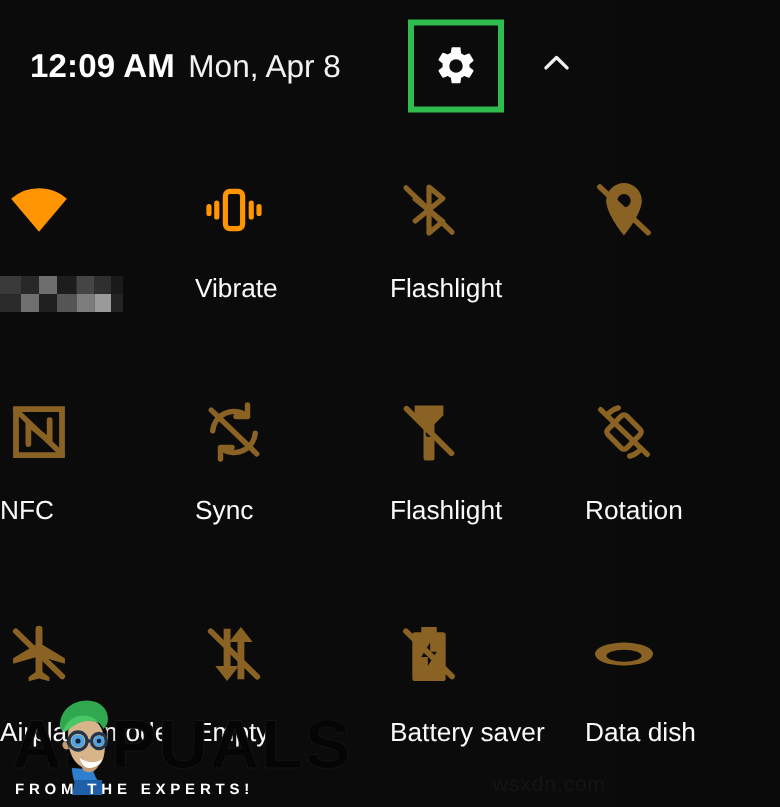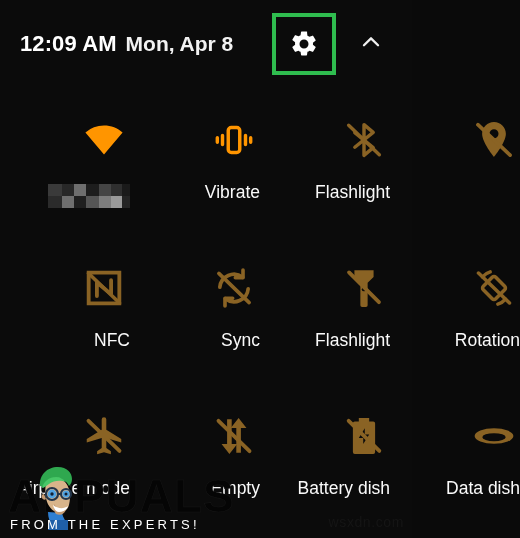--- a/index.html
+++ b/index.html
@@ -37,21 +37,21 @@
     white-space: nowrap;
   }
   .clock-time {
     font-size: 22px;
     font-weight: bold;
     letter-spacing: 0.1px;
     color: #ffffff;
   }
   .clock-date {
     font-size: 21px;
-    font-weight: bold;
+    font-weight: normal;
     color: #f2f2f2;
   }
   .header-spacer { flex: 1 1 auto; }
 
   .gear-wrap {
     width: 64px;
     height: 62px;
     border: 4px solid #2fbd4f;
     display: flex;
     align-items: center;
@@ -76,21 +76,21 @@
     left: 0;
     top: 96px;
     width: 520px;
     display: grid;
     grid-template-columns: repeat(4, 1fr);
     grid-auto-rows: 148px;
   }
   .tile {
     display: flex;
     flex-direction: column;
-    align-items: flex-end;
+    align-items: flex-start;
     justify-content: flex-start;
     padding-top: 18px;
     cursor: default;
   }
   .tile-icon {
     width: 52px;
     height: 52px;
     display: flex;
     align-items: center;
     justify-content: center;
@@ -137,22 +137,22 @@
     font-weight: bold;
     letter-spacing: 1px;
     color: #050505;
     -webkit-text-stroke: 0.6px #151515;
     line-height: 48px;
   }
   .wm-tag {
     position: absolute;
     left: 4px;
     bottom: 2px;
-    font-size: 13px;
-    font-weight: normal;
+    font-size: 10px;
+    font-weight: bold;
     letter-spacing: 3.2px;
     color: #ffffff;
   }
   .wm-mascot {
     position: absolute;
     left: 22px;
     top: 0px;
     width: 62px;
     height: 66px;
   }
@@ -322,21 +322,21 @@
     </div>
 
     <div class="tile">
       <div class="tile-icon">
         <svg width="46" height="46" viewBox="0 0 24 24" aria-hidden="true">
           <path d="M9.3 2.6h5.4v1.8h2.1a1 1 0 0 1 1 1v15a1 1 0 0 1-1 1H7.2a1 1 0 0 1-1-1v-15a1 1 0 0 1 1-1h2.1V2.6z" fill="#8a6324"></path>
           <path d="M12.4 8.0v3.2h2.3l-3.1 5v-3.2H9.3l3.1-5z" fill="#0b0b0b"></path>
           <line x1="4.0" y1="4.1" x2="20.0" y2="19.8" stroke="#8a6324" stroke-width="2" stroke-linecap="round"></line>
         </svg>
       </div>
-      <div class="tile-label">Battery dish</div>
+      <div class="tile-label">Battery saver</div>
     </div>
 
     <div class="tile">
       <div class="tile-icon">
         <svg width="46" height="46" viewBox="0 0 24 24" aria-hidden="true">
           <ellipse cx="12" cy="12" rx="10.1" ry="4.0" fill="#8a6324"></ellipse>
           <ellipse cx="12" cy="12.6" rx="6.1" ry="2.1" fill="#0b0b0b"></ellipse>
         </svg>
       </div>
       <div class="tile-label">Data dish</div>

